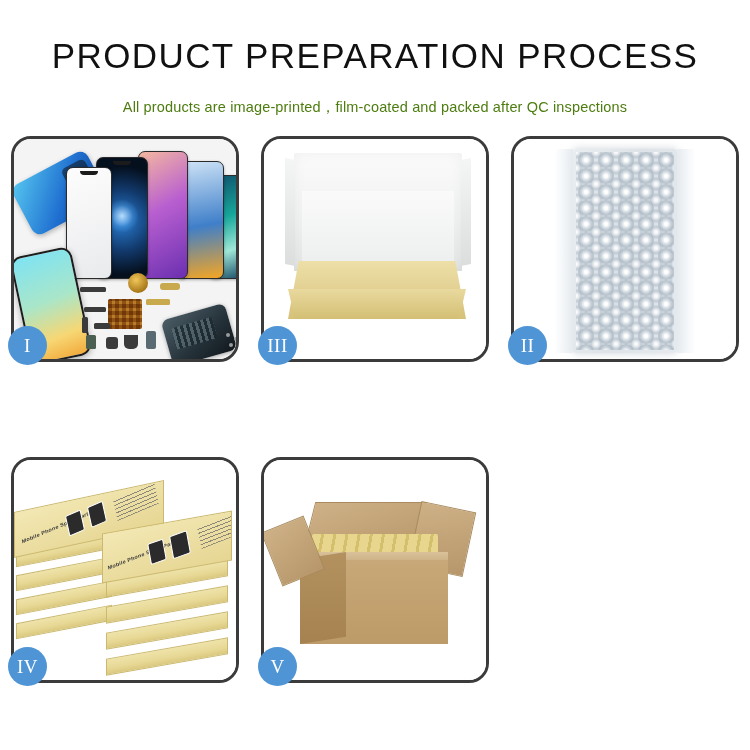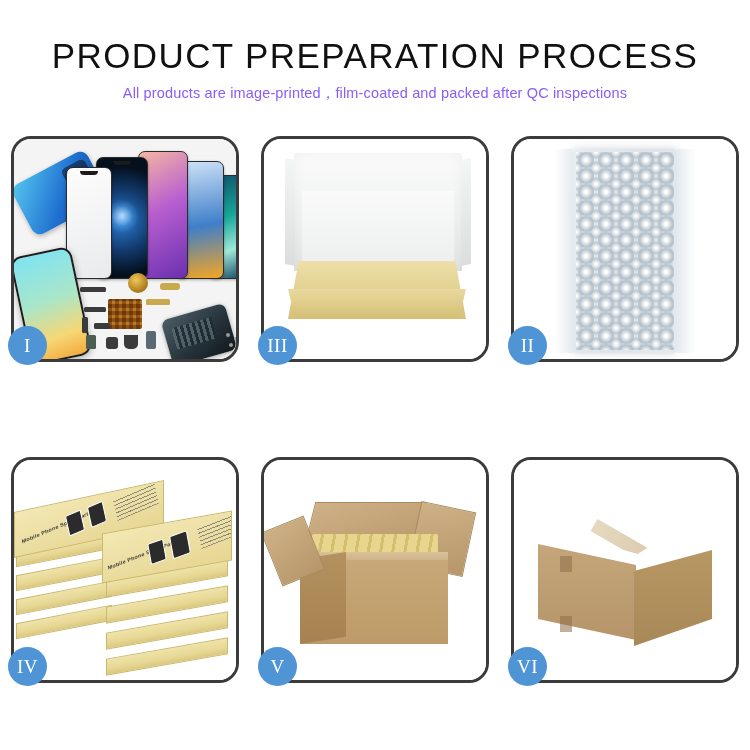--- a/index.html
+++ b/index.html
@@ -12,21 +12,21 @@
   .page { position: relative; width: 750px; height: 750px; background: #fff; }
 
   
   .header { position: absolute; top: 0; left: 0; width: 750px; text-align: center; }
   .title {
     font-size: 35px; font-weight: 400; letter-spacing: 1.4px;
     color: #111; margin-top: 38px; line-height: 1.05;
     font-family: "Liberation Sans", sans-serif;
   }
   .subtitle {
-    font-size: 14.5px; color: #8b5cf6; margin-top: 9px; letter-spacing: .15px;
+    font-size: 14.5px; color: #4d7c0f; margin-top: 23px; letter-spacing: .15px;
   }
 
   
   .grid {
     position: absolute; top: 136px; left: 11px;
     width: 728px; height: 550px;
     display: grid;
     grid-template-columns: 228px 228px 228px;
     grid-template-rows: 226px 226px;
     column-gap: 22px; row-gap: 95px;
@@ -368,27 +368,15 @@
         <div class="flap5 flap5-right"></div>
         <div class="inner5"></div>
         <div class="carton5-rim"></div>
         <div class="carton5-body"></div>
         <div class="carton5-left"></div>
         <div class="flap5 flap5-left"></div>
       </div>
       <div class="badge">V</div>
     </div>
 
-    <div class="panel">
-      <div class="panel-inner p6">
-        <div class="c6-top">
-          <div class="c6-tape"></div>
-        </div>
-        <div class="c6-front"></div>
-        <div class="c6-side"></div>
-        <div class="c6-seam" style="left:46px;top:96px;width:12px;height:16px;"></div>
-        <div class="c6-seam" style="left:46px;top:156px;width:12px;height:16px;"></div>
-      </div>
-      <div class="badge">VI</div>
-    </div>
 
   </div>
 </div>
 
 </body></html>

